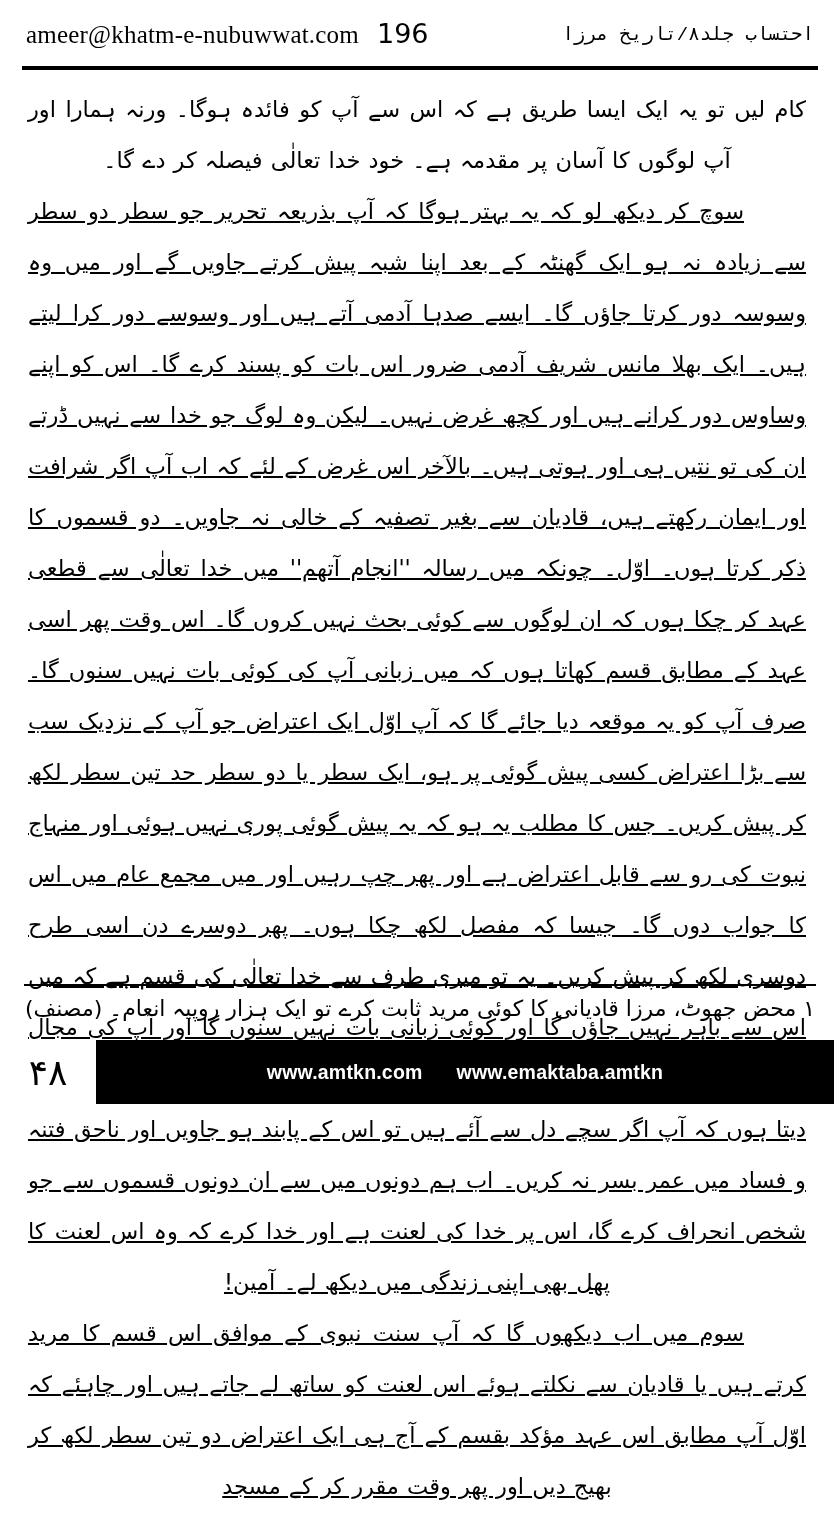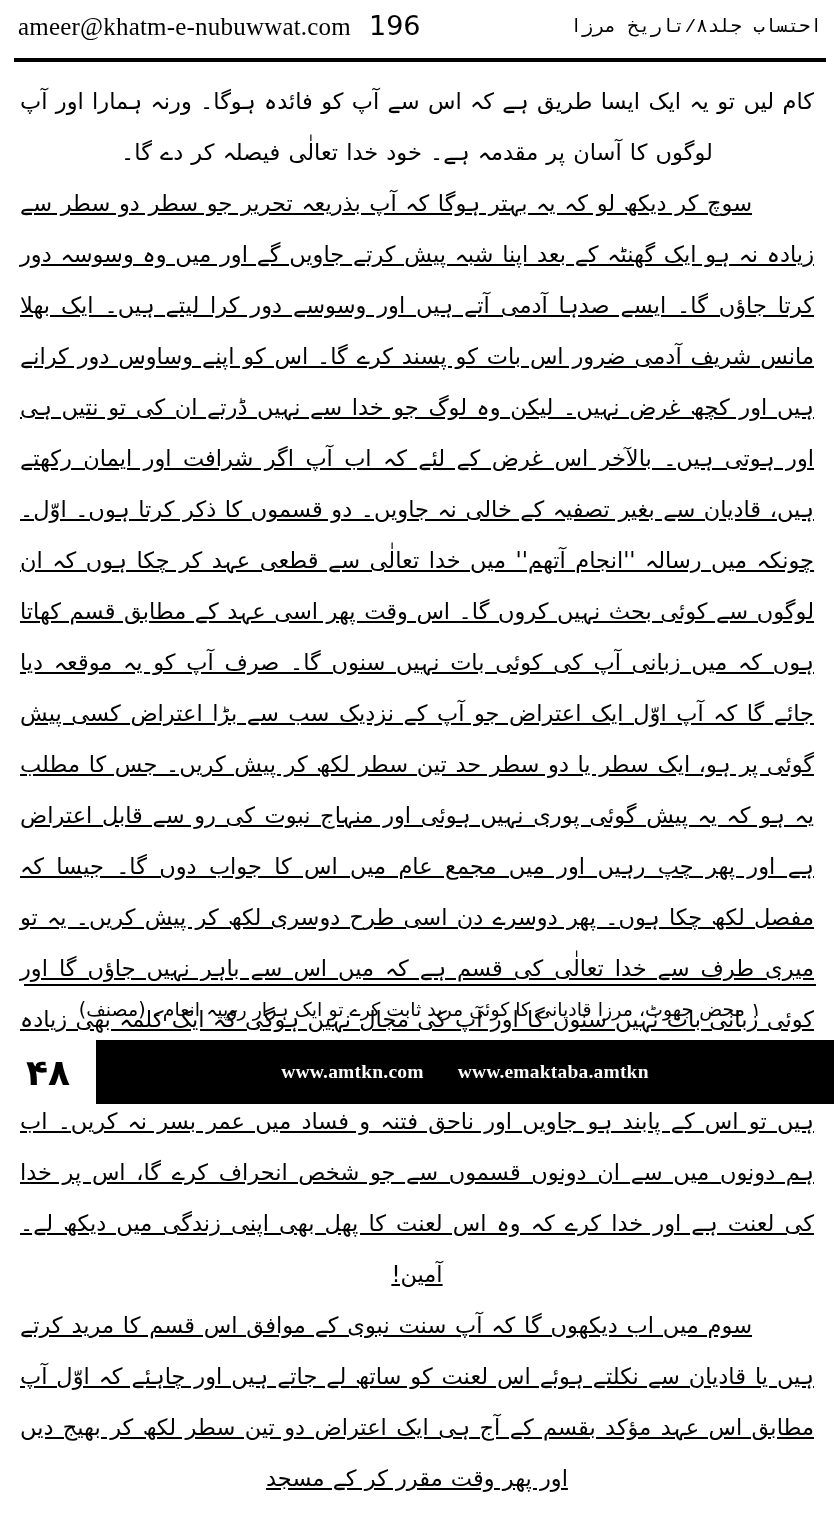--- a/index.html
+++ b/index.html
@@ -13,21 +13,21 @@
     font-family: "DejaVu Sans", sans-serif;
     color: #000000;
     position: relative;
     overflow: hidden;
   }
   .page {
     width: 840px;
     height: 1112px;
     position: relative;
     box-sizing: border-box;
-    padding: 0;
+    padding: 8px;
   }
 
   
   .header {
     display: flex;
     align-items: flex-start;
     justify-content: space-between;
     padding: 10px 18px 0 18px;
     height: 52px;
     box-sizing: border-box;
@@ -99,21 +99,21 @@
     height: 2px;
     background: #000;
     width: 100%;
     margin-bottom: 6px;
   }
   .footnote {
     direction: rtl;
     unicode-bidi: isolate;
     text-align: center;
     font-family: "DejaVu Sans", sans-serif;
-    font-size: 19px;
+    font-size: 22px;
     line-height: 34px;
   }
 
   
   .footer {
     position: absolute;
     left: 0;
     bottom: 0;
     width: 840px;
     height: 72px;
@@ -121,33 +121,33 @@
     align-items: stretch;
   }
   .footer-page {
     width: 96px;
     background: #ffffff;
     display: flex;
     align-items: center;
     justify-content: center;
     font-family: "DejaVu Sans", sans-serif;
     font-size: 36px;
-    font-weight: bold;
+    font-weight: normal;
     padding-bottom: 8px;
     box-sizing: border-box;
   }
   .footer-bar {
     flex: 1;
     background: #000000;
     color: #ffffff;
     display: flex;
     align-items: center;
     justify-content: center;
     gap: 34px;
-    font-family: Liberation Serif, serif;
+    font-family: Liberation Sans, sans-serif;
     font-size: 19.5px;
     font-weight: bold;
     letter-spacing: 0.2px;
     margin-right: 6px;
     margin-bottom: 8px;
     direction: ltr;
   }
   .footer-bar span {
     white-space: nowrap;
   }

